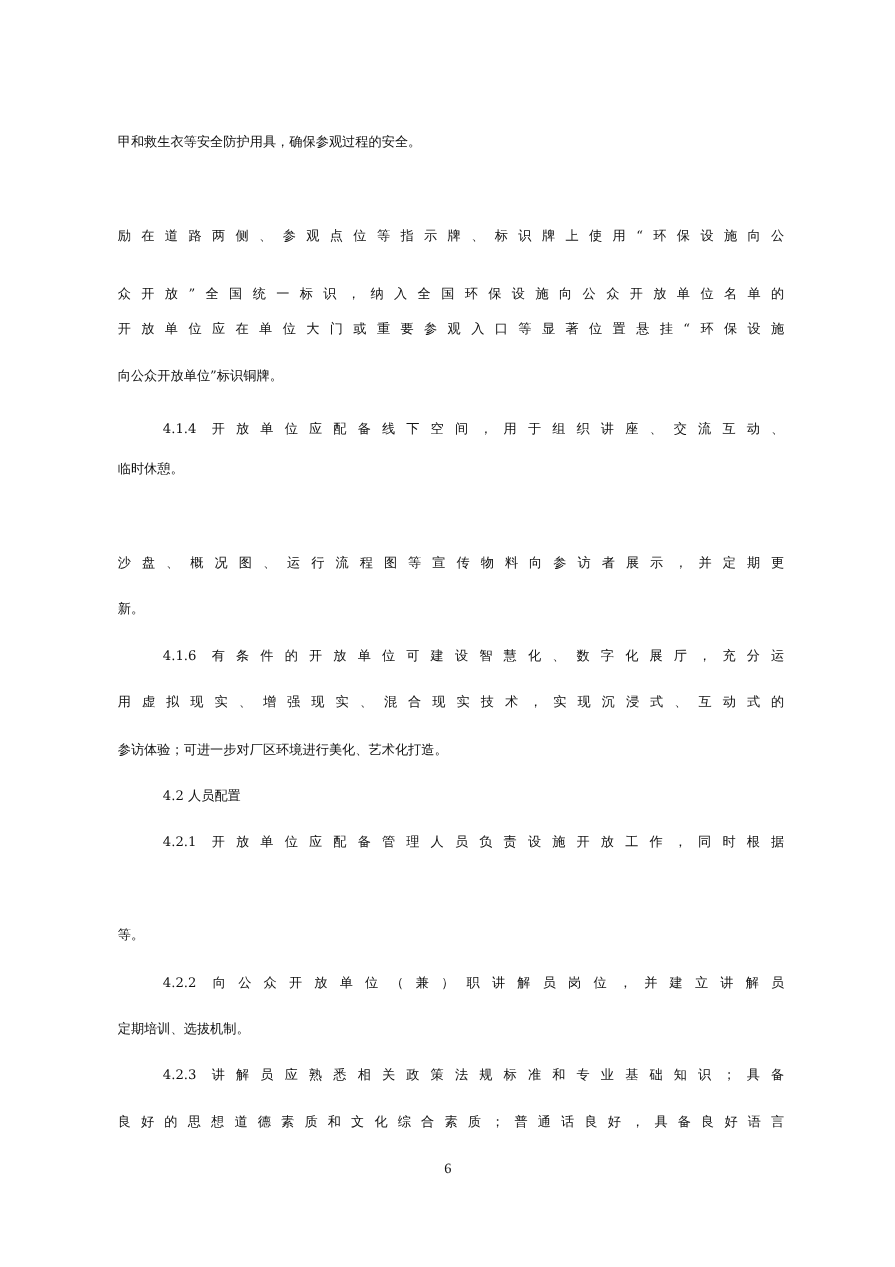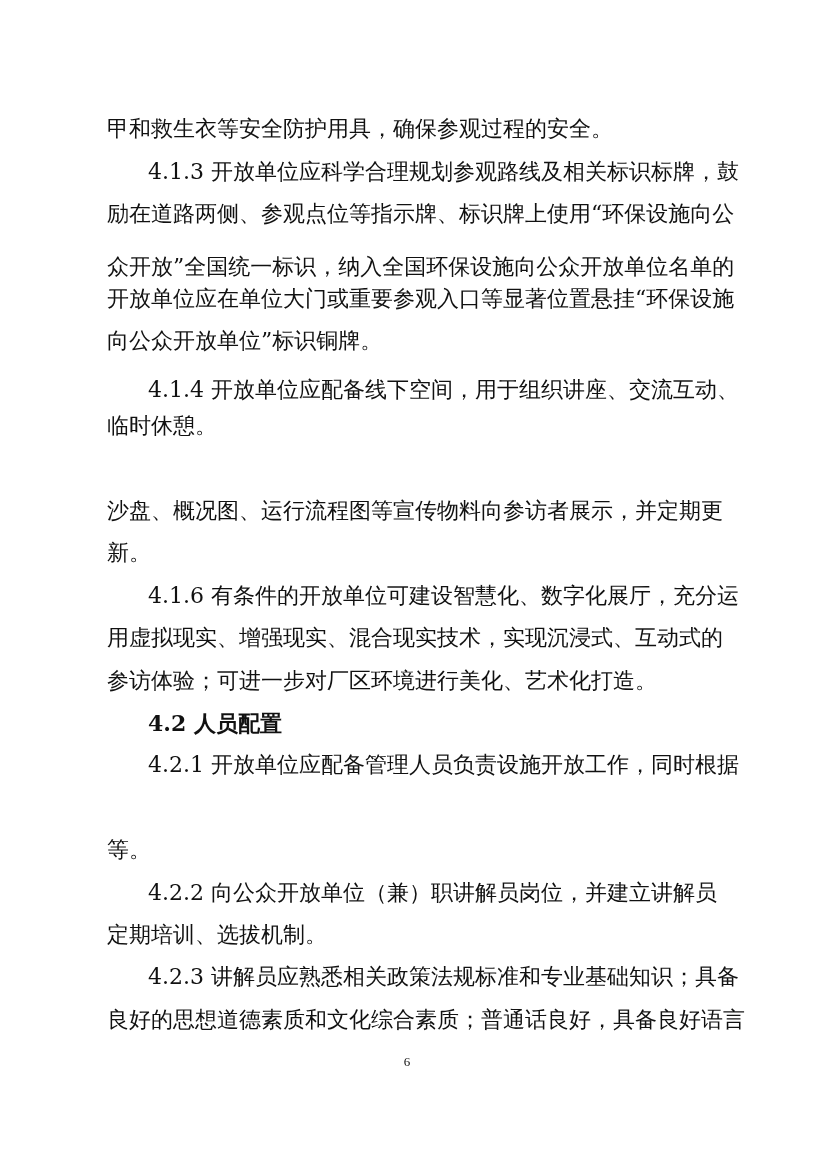--- a/index.html
+++ b/index.html
@@ -1,33 +1,32 @@
 <!DOCTYPE html>
 <html><head>
 <meta charset="utf-8">
 <style>
   html, body { margin: 0; padding: 0; background: #ffffff; }
   body { width: 814px; height: 1152px; position: relative; overflow: hidden;
          font-family: "DejaVu Serif", "Liberation Serif", serif; color: #111; }
   .page { position: absolute; left: 0; top: 0; width: 814px; height: 1152px; }
   .line { position: absolute; left: 107px; width: 606px; height: 30px;
-          font-size: 22px; line-height: 30px; white-space: nowrap;
+          font-size: 12px; line-height: 30px; white-space: nowrap;
           text-align: justify; text-align-last: justify; letter-spacing: 0; }
   .line.last { text-align-last: left; }
   .line.indent { left: 148px; width: 565px; }
-  .heading { font-weight: bold; }
+  .heading { font-weight: normal; }
   .page-number { position: absolute; top: 1054px; left: 0; width: 814px;
                  text-align: center; font-size: 13px; font-family: "Liberation Serif", serif; }
 </style>
 </head>
 <body>
 
 <div class="page">
   <div class="line last" style="top:114px">甲和救生衣等安全防护用具，确保参观过程的安全。</div>
-  <div class="line indent" style="top:157px">4.1.3 开放单位应科学合理规划参观路线及相关标识标牌，鼓</div>
   <div class="line" style="top:199px">励在道路两侧、参观点位等指示牌、标识牌上使用“环保设施向公</div>
   <div class="line" style="top:252px">众开放”全国统一标识，纳入全国环保设施向公众开放单位名单的</div>
   <div class="line" style="top:284px">开放单位应在单位大门或重要参观入口等显著位置悬挂“环保设施</div>
   <div class="line last" style="top:326px">向公众开放单位”标识铜牌。</div>
   <div class="line indent" style="top:375px">4.1.4 开放单位应配备线下空间，用于组织讲座、交流互动、</div>
   <div class="line last" style="top:411px">临时休憩。</div>
   <div class="line" style="top:496px">沙盘、概况图、运行流程图等宣传物料向参访者展示，并定期更</div>
   <div class="line last" style="top:538px">新。</div>
   <div class="line indent" style="top:581px">4.1.6 有条件的开放单位可建设智慧化、数字化展厅，充分运</div>
   <div class="line" style="top:623px">用虚拟现实、增强现实、混合现实技术，实现沉浸式、互动式的</div>

